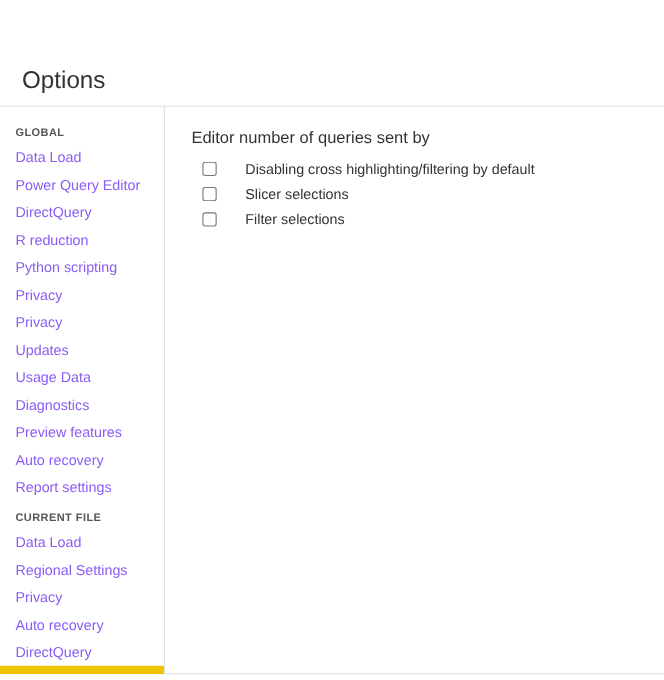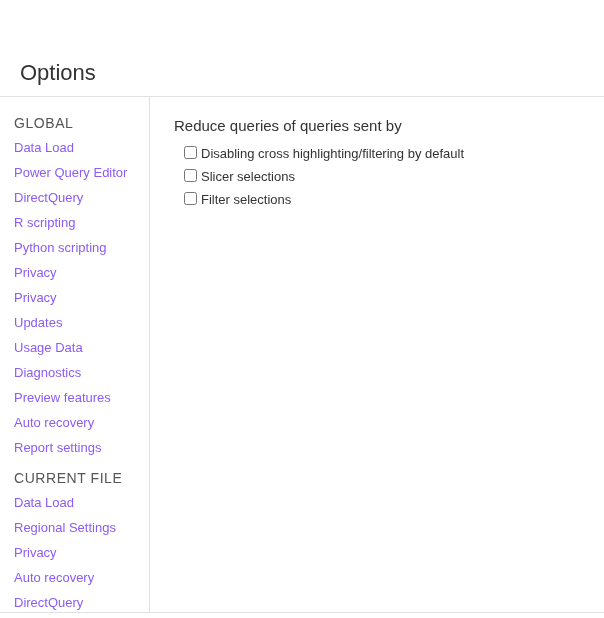--- a/index.html
+++ b/index.html
@@ -33,22 +33,22 @@
       overflow: hidden;
     }
     .sidebar {
       width: 150px;
       min-width: 150px;
       border-right: 1px solid #e0e0e0;
       overflow-y: auto;
       padding-top: 8px;
     }
     .section-label {
-      font-size: 14px;
-      font-weight: 400;
+      font-size: 10px;
+      font-weight: 700;
       color: #555;
       padding: 10px 14px 4px 14px;
       letter-spacing: 0.04em;
     }
     .nav-item {
       padding: 5px 14px;
       cursor: pointer;
       color: #8b5cf6;
       font-size: 13px;
       white-space: nowrap;
@@ -64,22 +64,23 @@
       overflow-y: auto;
     }
     .section-title {
       font-size: 15px;
       font-weight: 400;
       color: #333;
       margin-bottom: 12px;
     }
     .checkbox-row {
       display: flex;
+      align-items: center;
       margin-bottom: 8px;
-      gap: 4px;
+      gap: 26px;
       padding-left: 10px;
     }
     .checkbox-row input[type="checkbox"] {
       width: 13px;
       height: 13px;
       margin: 0;
       accent-color: #333;
       cursor: pointer;
     }
     .checkbox-label {
@@ -123,21 +124,21 @@
   <div class="title">Options</div>
   <div class="content">
 
     <div class="sidebar">
       <div class="section-label">GLOBAL</div>
 
       <div id="global-nav">
           <div class="nav-item">Data Load</div>
           <div class="nav-item">Power Query Editor</div>
           <div class="nav-item">DirectQuery</div>
-          <div class="nav-item">R scripting</div>
+          <div class="nav-item">R reduction</div>
           <div class="nav-item">Python scripting</div>
           <div class="nav-item">Privacy</div>
           <div class="nav-item">Privacy</div>
           <div class="nav-item">Updates</div>
           <div class="nav-item">Usage Data</div>
           <div class="nav-item">Diagnostics</div>
           <div class="nav-item">Preview features</div>
           <div class="nav-item">Auto recovery</div>
           <div class="nav-item">Report settings</div>
         </div>
@@ -146,21 +147,21 @@
           <div class="nav-item">Data Load</div>
           <div class="nav-item">Regional Settings</div>
           <div class="nav-item">Privacy</div>
           <div class="nav-item">Auto recovery</div>
           <div class="nav-item">DirectQuery</div>
           <div class="nav-item active">Query reduction</div>
         </div>
     </div>
 
     <div class="main">
-      <div class="section-title">Reduce queries of queries sent by</div>
+      <div class="section-title">Editor number of queries sent by</div>
       <div class="checkbox-row">
         <input type="checkbox" id="cb1" style="">
         <label class="checkbox-label" for="cb1">Disabling cross highlighting/filtering by default</label>
       </div>
       <div class="checkbox-row">
         <input type="checkbox" id="cb2" style="">
         <label class="checkbox-label" for="cb2">Slicer selections</label>
       </div>
       <div class="checkbox-row">
         <input type="checkbox" id="cb3" style="">

